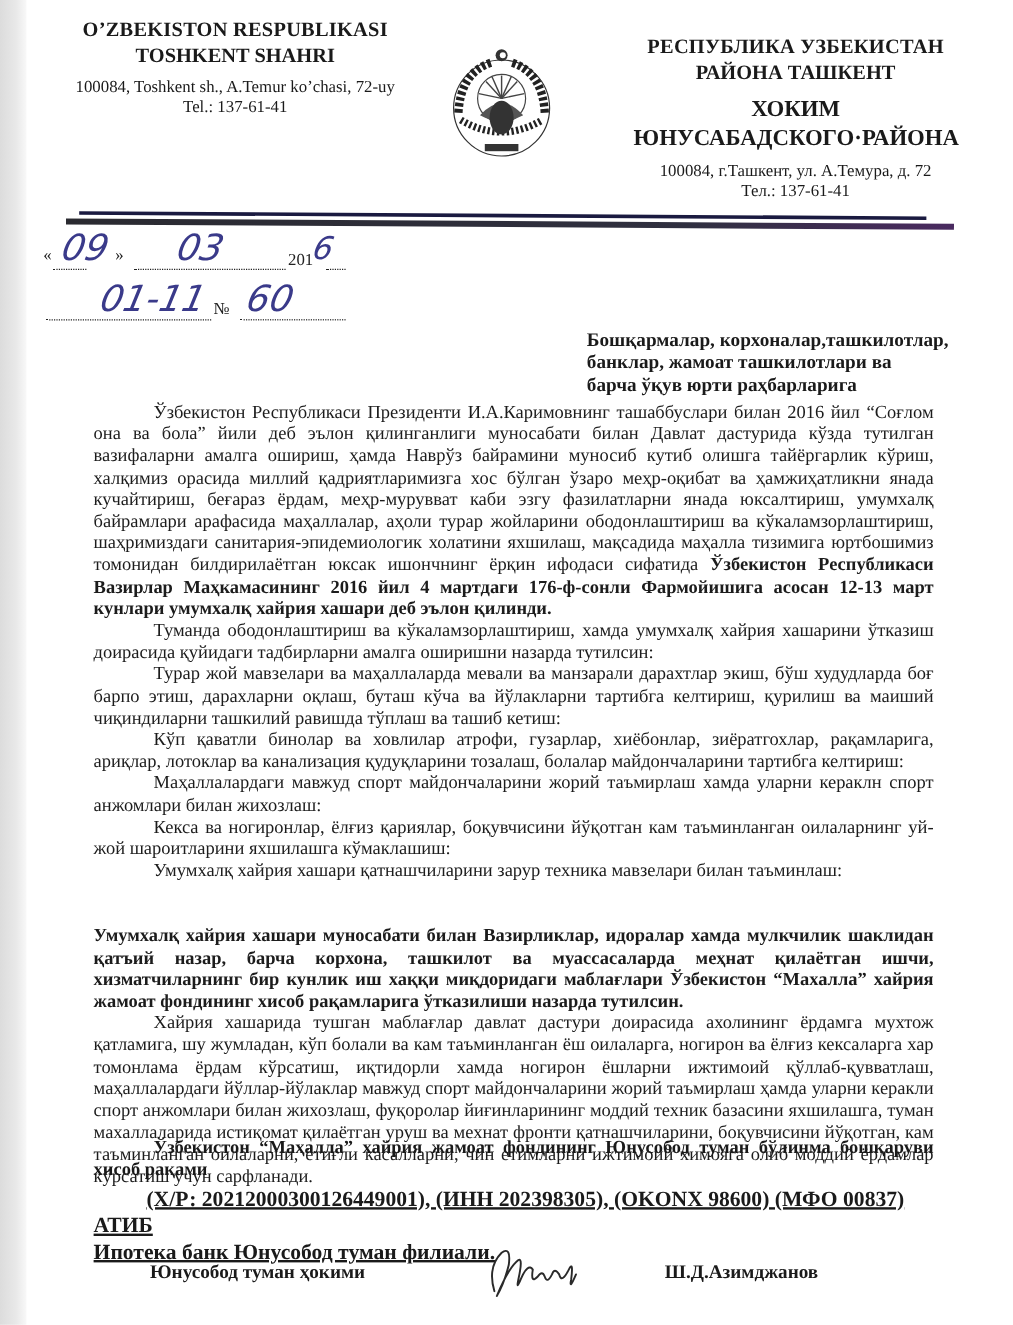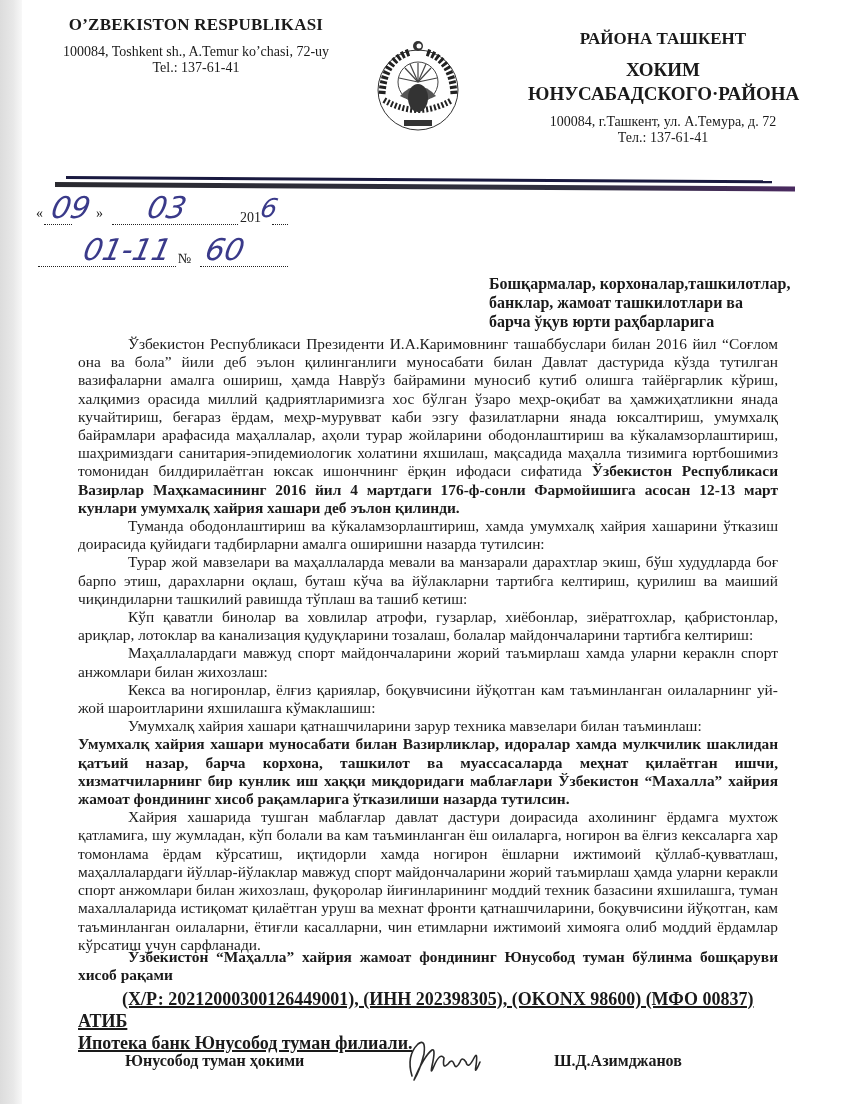--- a/index.html
+++ b/index.html
@@ -51,21 +51,21 @@
     .addressee {
       position: absolute; left: 489px; top: 274px; width: 320px;
       font-weight: bold; font-size: 16px; line-height: 19px;
     }
     .body-text {
       position: absolute; left: 78px; top: 335px; width: 700px;
       font-size: 15.4px; line-height: 18.2px; text-align: justify;
       color: #1c1c1c;
     }
     .body-text p { margin: 0; text-indent: 50px; }
-    .body-text p.noindent { text-indent: 0; }
+    .body-text p.noindent { text-indent: 0; margin-top: 36px; }
     .body-text b { font-weight: bold; }
     .bank {
       position: absolute; left: 78px; top: 948px; width: 700px;
       font-size: 15.4px; line-height: 18px; text-align: justify; font-weight: bold;
     }
     .bank p { margin: 0; }
     .bank .indent { text-indent: 50px; }
     .bank-u {
       position: absolute; left: 78px; top: 988px; width: 700px;
       font-size: 18px; line-height: 22px; font-weight: bold;
@@ -85,20 +85,21 @@
       position: absolute; left: 404px; top: 1036px; width: 90px; height: 50px;
     }
   </style>
 </head>
 <body>
 
 <div class="scan-edge"></div>
 
 <div class="hdr-left">
   <div class="hdr-l1">O’ZBEKISTON RESPUBLIKASI</div>
+  <div class="hdr-l2">TOSHKENT SHAHRI</div>
   <div class="hdr-addr">100084, Toshkent sh., A.Temur ko’chasi, 72-uy</div>
   <div class="hdr-tel">Tel.: 137-61-41</div>
 </div>
 
 <div class="emblem">
   <svg width="96" height="100" viewBox="0 0 96 100">
     <circle cx="48" cy="54" r="40" fill="none" stroke="#333" stroke-width="1"></circle>
     <path d="M12 58 Q14 24 40 16" fill="none" stroke="#222" stroke-width="7" stroke-dasharray="3 2"></path>
     <path d="M84 58 Q82 24 56 16" fill="none" stroke="#222" stroke-width="7" stroke-dasharray="3 2"></path>
     <path d="M14 64 Q48 84 82 64" fill="none" stroke="#222" stroke-width="6" stroke-dasharray="2 2"></path>
@@ -114,20 +115,21 @@
     </g>
     <path d="M30 60 Q48 40 66 60 Q48 70 30 60 Z" fill="#555"></path>
     <ellipse cx="48" cy="62" rx="10" ry="14" fill="#333"></ellipse>
     <rect x="34" y="84" width="28" height="6" fill="#333"></rect>
     <circle cx="48" cy="10" r="5" fill="#333"></circle>
     <circle cx="49" cy="10" r="2.5" fill="#fff"></circle>
   </svg>
 </div>
 
 <div class="hdr-right">
+  <div class="hdr-l1">РЕСПУБЛИКА УЗБЕКИСТАН</div>
   <div class="hdr-l2">РАЙОНА ТАШКЕНТ</div>
   <div class="hdr-l3">ХОКИМ</div>
   <div class="hdr-l4">ЮНУСАБАДСКОГО·РАЙОНА</div>
   <div class="hdr-addr">100084, г.Ташкент, ул. А.Темура, д. 72</div>
   <div class="hdr-tel">Тел.: 137-61-41</div>
 </div>
 
 <div class="rule-thin"></div>
 <div class="rule-thick"></div>
 
@@ -152,21 +154,21 @@
 <div class="addressee">
   <div>Бошқармалар, корхоналар,ташкилотлар,</div>
   <div>банклар, жамоат ташкилотлари ва</div>
   <div>барча  ўқув юрти раҳбарларига</div>
 </div>
 
 <div class="body-text">
   <p><span>Ўзбекистон Республикаси Президенти И.А.Каримовнинг ташаббуслари билан 2016 йил “Соғлом она ва бола” йили  деб эълон қилинганлиги муносабати билан Давлат дастурида кўзда тутилган вазифаларни амалга ошириш, ҳамда  Наврўз байрамини  муносиб кутиб олишга тайёргарлик кўриш, халқимиз орасида миллий қадриятларимизга хос бўлган ўзаро меҳр-оқибат ва ҳамжиҳатликни янада кучайтириш, беғараз ёрдам, меҳр-мурувват каби эзгу фазилатларни янада юксалтириш, умумхалқ байрамлари арафасида маҳаллалар, аҳоли турар жойларини ободонлаштириш ва кўкаламзорлаштириш, шаҳримиздаги санитария-эпидемиологик холатини яхшилаш, мақсадида маҳалла тизимига юртбошимиз томонидан билдирилаётган юксак ишончнинг ёрқин ифодаси сифатида </span><b>Ўзбекистон Республикаси Вазирлар Маҳкамасининг 2016 йил 4 мартдаги 176-ф-сонли  Фармойишига асосан 12-13 март кунлари умумхалқ хайрия хашари деб эълон қилинди.</b></p>
   <p>Туманда ободонлаштириш ва кўкаламзорлаштириш, хамда умумхалқ хайрия хашарини ўтказиш доирасида қуйидаги тадбирларни амалга оширишни назарда тутилсин:</p>
   <p>Турар жой мавзелари ва маҳаллаларда мевали ва манзарали дарахтлар экиш, бўш худудларда боғ барпо этиш, дарахларни оқлаш, буташ кўча ва  йўлакларни тартибга келтириш, қурилиш ва маиший чиқиндиларни ташкилий равишда тўплаш ва ташиб кетиш:</p>
-  <p>Кўп қаватли бинолар ва ховлилар атрофи, гузарлар, хиёбонлар, зиёратгохлар, қабристонлар, ариқлар, лотоклар ва канализация қудуқларини тозалаш, болалар майдончаларини тартибга келтириш:</p>
+  <p>Кўп қаватли бинолар ва ховлилар атрофи, гузарлар, хиёбонлар, зиёратгохлар, рақамларига, ариқлар, лотоклар ва канализация қудуқларини тозалаш, болалар майдончаларини тартибга келтириш:</p>
   <p>Маҳаллалардаги мавжуд спорт майдончаларини жорий таъмирлаш хамда уларни  кераклн спорт анжомлари билан жихозлаш:</p>
   <p>Кекса ва ногиронлар, ёлғиз қариялар, боқувчисини йўқотган кам таъминланган оилаларнинг уй-жой шароитларини яхшилашга кўмаклашиш:</p>
   <p>Умумхалқ хайрия хашари қатнашчиларини зарур техника мавзелари билан таъминлаш:</p>
   <p class="noindent"><b>Умумхалқ хайрия хашари муносабати билан Вазирликлар, идоралар хамда мулкчилик шаклидан қатъий назар, барча корхона, ташкилот ва муассасаларда меҳнат қилаётган ишчи, хизматчиларнинг бир кунлик иш хаққи миқдоридаги маблағлари  Ўзбекистон “Махалла” хайрия жамоат фондининг хисоб рақамларига ўтказилиши назарда тутилсин.</b></p>
   <p>Хайрия хашарида тушган маблағлар давлат дастури доирасида ахолининг ёрдамга мухтож қатламига, шу жумладан, кўп болали ва кам таъминланган ёш оилаларга, ногирон ва ёлғиз кексаларга хар томонлама ёрдам  кўрсатиш, иқтидорли хамда ногирон ёшларни ижтимоий  қўллаб-қувватлаш, маҳаллалардаги йўллар-йўлаклар мавжуд спорт майдончаларини жорий таъмирлаш ҳамда уларни керакли спорт анжомлари билан жихозлаш, фуқоролар йиғинларининг моддий техник базасини яхшилашга, туман махаллаларида истиқомат қилаётган уруш ва мехнат фронти қатнашчиларини, боқувчисини йўқотган, кам таъминланган оилаларни, ётиғли касалларни, чин  етимларни ижтимоий химояга олиб моддий ёрдамлар кўрсатиш учун сарфланади.</p>
 </div>
 
 <div class="bank">
   <p class="indent">Ўзбекистон “Маҳалла” хайрия жамоат фондининг Юнусобод туман бўлинма бошқаруви хисоб рақами</p>
 </div>

